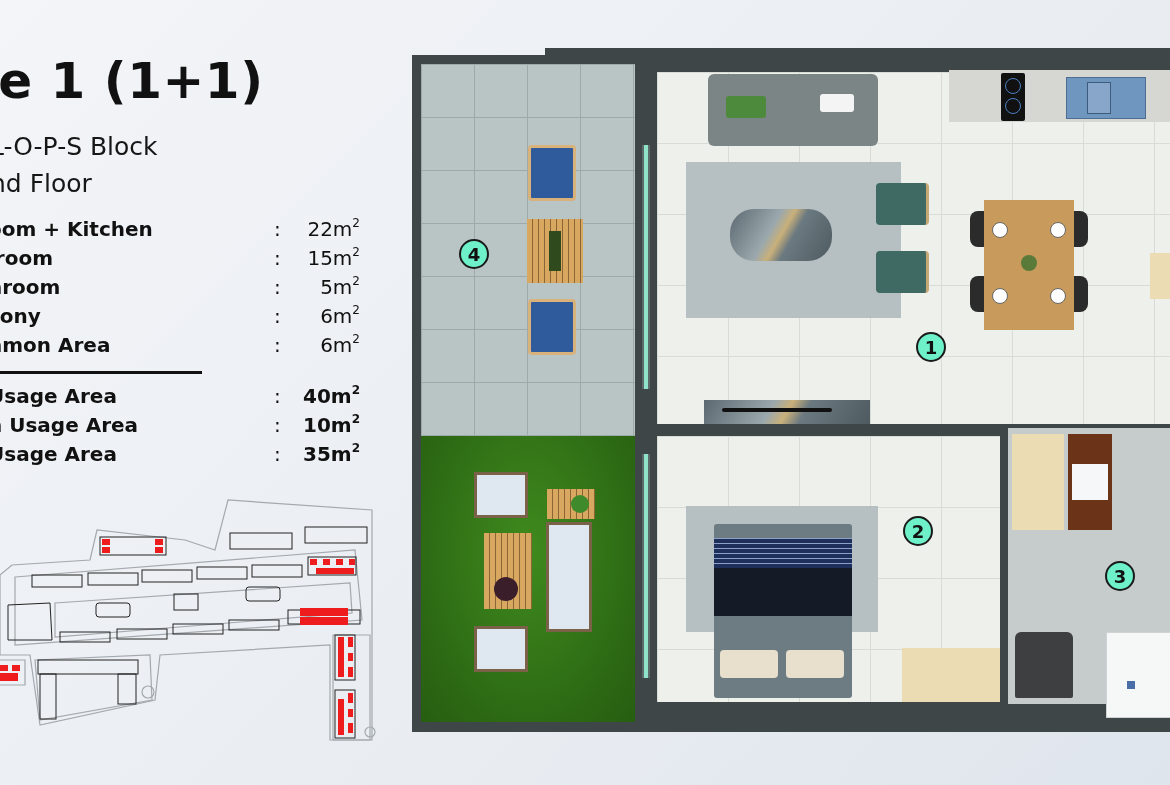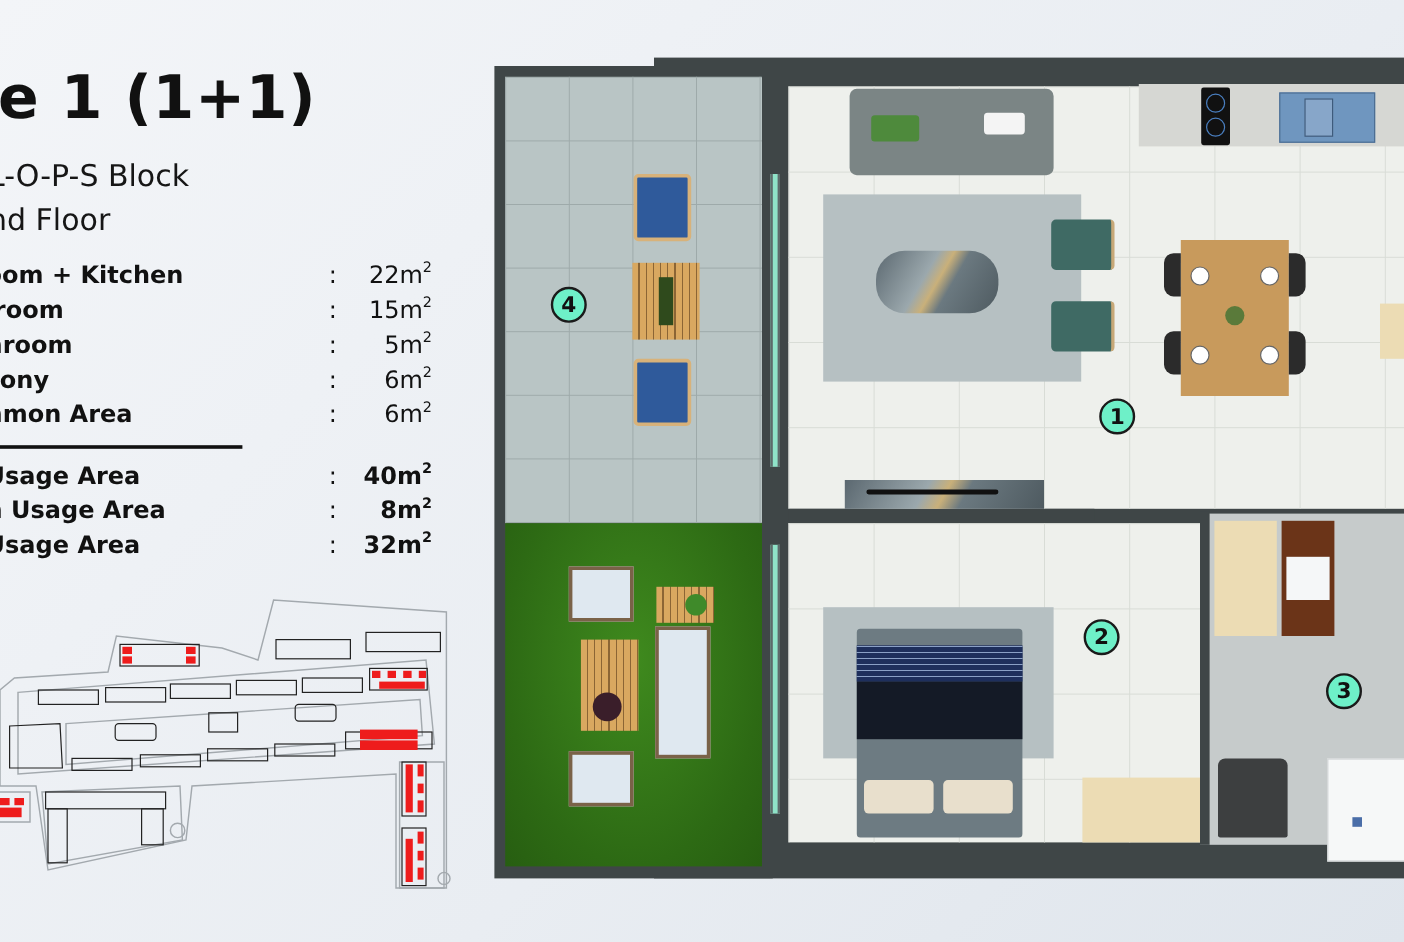--- a/index.html
+++ b/index.html
@@ -82,26 +82,26 @@
 
 <div>
   <div class="abs row total" style="top:384px;">
     <span class="lbl">Usage Area</span>
     <span class="colon">:</span>
     <span class="val"><span>40m</span><sup>2</sup></span>
   </div>
   <div class="abs row total" style="top:413px;">
     <span class="lbl">n Usage Area</span>
     <span class="colon">:</span>
-    <span class="val"><span>8m</span><sup>2</sup></span>
+    <span class="val"><span>10m</span><sup>2</sup></span>
   </div>
   <div class="abs row total" style="top:442px;">
     <span class="lbl">Usage Area</span>
     <span class="colon">:</span>
-    <span class="val"><span>32m</span><sup>2</sup></span>
+    <span class="val"><span>35m</span><sup>2</sup></span>
   </div>
 </div>
 
 <svg class="abs sitemap" viewBox="0 0 385 250" width="385" height="250">
   <g fill="none" stroke="#a3a9ae" stroke-width="1.2">
 
     <path d="M0 80 L12 70 L90 65 L97 35 L185 45 L215 55 L228 5 L372 15 L372 245 L330 245 L330 150 L160 160 L155 205 L40 230 L30 160 L0 160 Z"></path>
     <path d="M15 82 L355 55 L362 125 L15 150 Z"></path>
     <path d="M55 108 L350 88 L352 118 L55 142 Z"></path>
     <path d="M35 165 L150 160 L152 205 L40 225 Z"></path>

